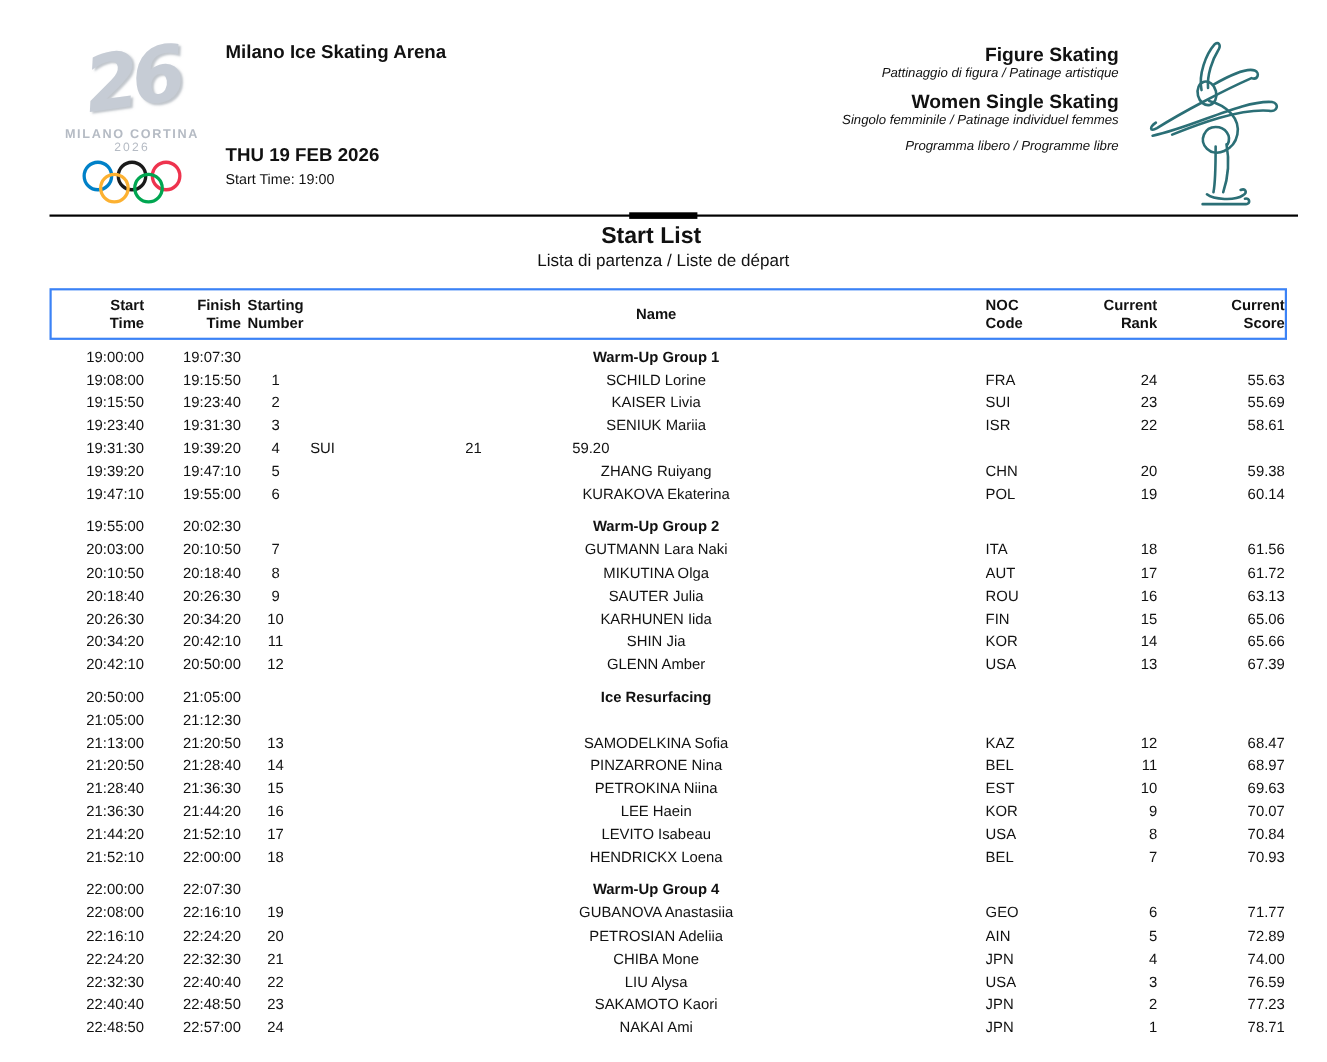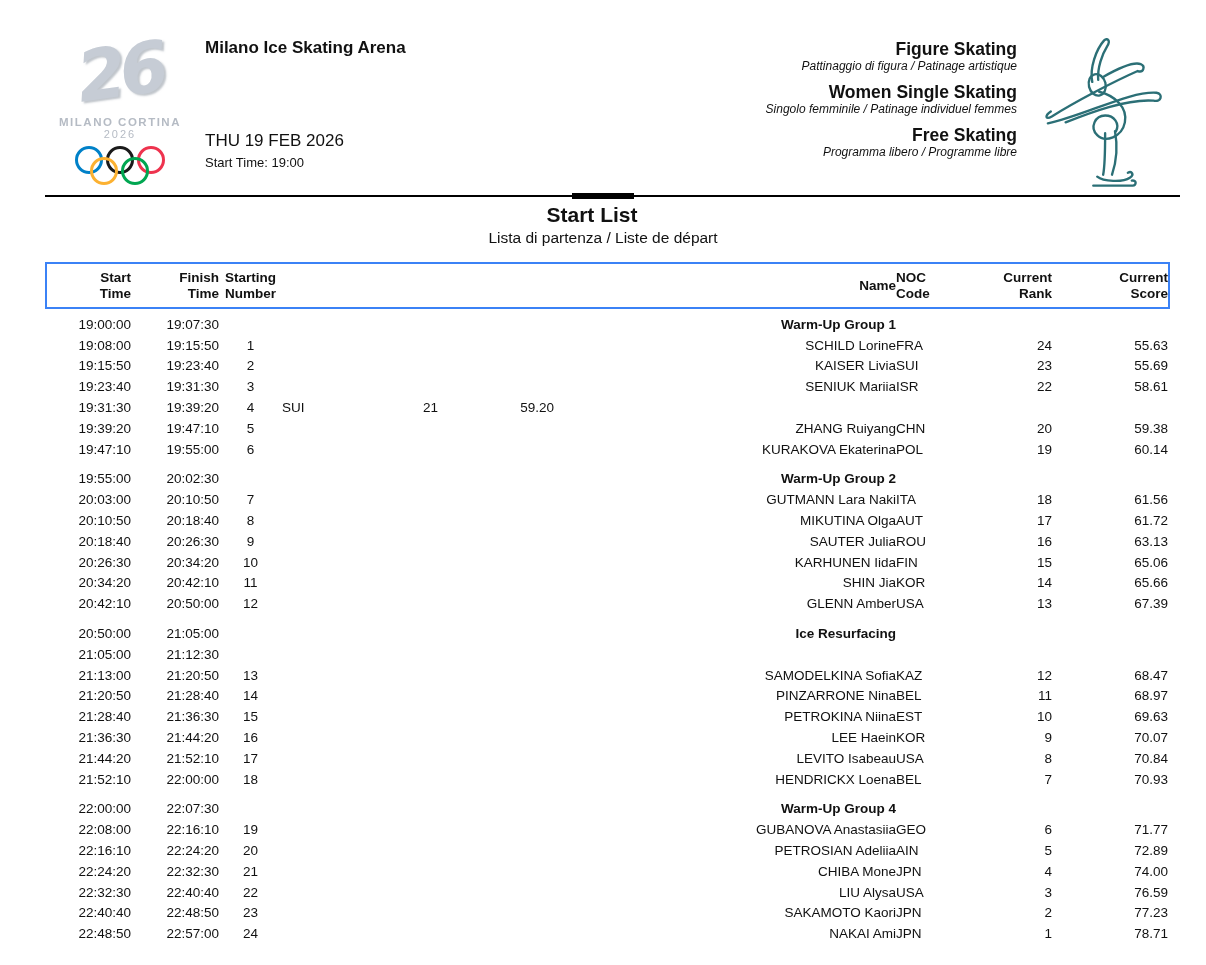--- a/index.html
+++ b/index.html
@@ -17,21 +17,21 @@
   .rings{position:relative;width:90px;height:40px;margin:6px auto 0;}
   .ring{position:absolute;width:22px;height:22px;border:3.5px solid;border-radius:50%;}
   .ring.b{left:0;top:0;border-color:var(--ring-blue);}
   .ring.k{left:31px;top:0;border-color:var(--ring-black);}
   .ring.r{left:62px;top:0;border-color:var(--ring-red);}
   .ring.y{left:15px;top:11px;border-color:var(--ring-yellow);}
   .ring.g{left:46px;top:11px;border-color:var(--ring-green);}
 
   
   .venue{position:absolute;left:205px;top:38px;font-size:17px;font-weight:bold;}
-  .date{position:absolute;left:205px;top:131px;font-size:17px;font-weight:normal;}
+  .date{position:absolute;left:205px;top:131px;font-size:17px;font-weight:bold;}
   .starttime{position:absolute;left:205px;top:155px;font-size:13px;}
 
   
   .event{position:absolute;right:189px;top:39px;text-align:right;}
   .event .t{font-size:17.5px;font-weight:bold;line-height:20px;}
   .event .s{font-size:12px;line-height:14px;margin-bottom:9px;font-style:italic;}
 
   
   .picto{position:absolute;left:1036px;top:30px;width:158px;height:164px;}
   .picto svg{width:100%;height:100%;}
@@ -50,21 +50,21 @@
   .thead{position:absolute;left:45px;top:262px;width:1125px;height:47px;box-sizing:border-box;
          border:2px solid #3b82f6;display:flex;align-items:center;font-weight:bold;font-size:13.5px;}
   .tbody{position:absolute;left:45px;top:314px;width:1125px;font-size:13.5px;}
   .trow{display:flex;align-items:center;height:20.8px;padding:0 2px;box-sizing:border-box;}
   .trow.gap{margin-top:9px;}
   .trow.bold .c4{font-weight:bold;}
   .c{white-space:nowrap;overflow:hidden;}
   .c1{width:84px;text-align:right;}
   .c2{width:88px;text-align:right;}
   .c3{width:63px;text-align:center;}
-  .c4{flex:1;padding-left:15px;text-align:right;}
+  .c4{flex:1;padding-left:15px;text-align:center;}
   .c5{width:63px;text-align:left;}
   .c6{width:93px;text-align:right;}
   .c7{width:116px;text-align:right;}
   .thead .hl{line-height:16px;}
 </style>
 </head>
 <body>
 
 <div class="page">
 
@@ -83,21 +83,20 @@
 
   <div class="venue">Milano Ice Skating Arena</div>
   <div class="date">THU 19 FEB 2026</div>
   <div class="starttime">Start Time: 19:00</div>
 
   <div class="event">
     <div class="t">Figure Skating</div>
     <div class="s">Pattinaggio di figura / Patinage artistique</div>
     <div class="t">Women Single Skating</div>
     <div class="s">Singolo femminile / Patinage individuel femmes</div>
-    <div class="t">Free Skating</div>
     <div class="s">Programma libero / Programme libre</div>
   </div>
 
   <div class="picto">
     <svg viewBox="0 0 160 165" xmlns="http://www.w3.org/2000/svg">
       <path d="M57,52 C54,38 61,19 69,10 C72,7 76,10 72,16 C67,24 62,38 63,50"></path>
       <ellipse cx="62" cy="55" rx="8.5" ry="11" transform="rotate(-14 62 55)"></ellipse>
       <path d="M68,47 C82,39 98,31 106,34 C111,36 109,43 103,41 C78,52 40,72 16,87 C9,91 9,86 15,82"></path>
       <path d="M12,94 C50,86 95,61 122,63 C129,64 127,73 119,71 C92,69 55,83 30,93"></path>
       <path d="M64,62 C80,66 93,78 90,93 C87,108 70,114 62,106 C54,98 60,86 70,86 C79,86 85,94 81,102"></path>

